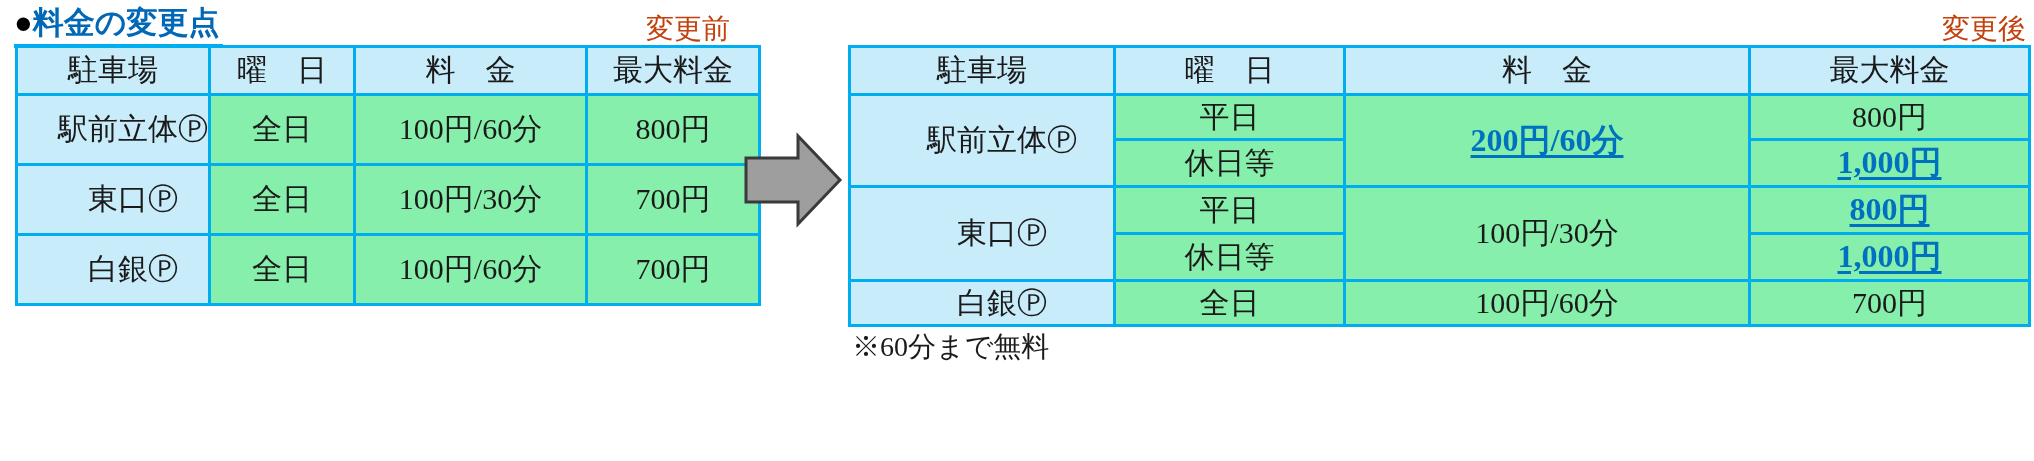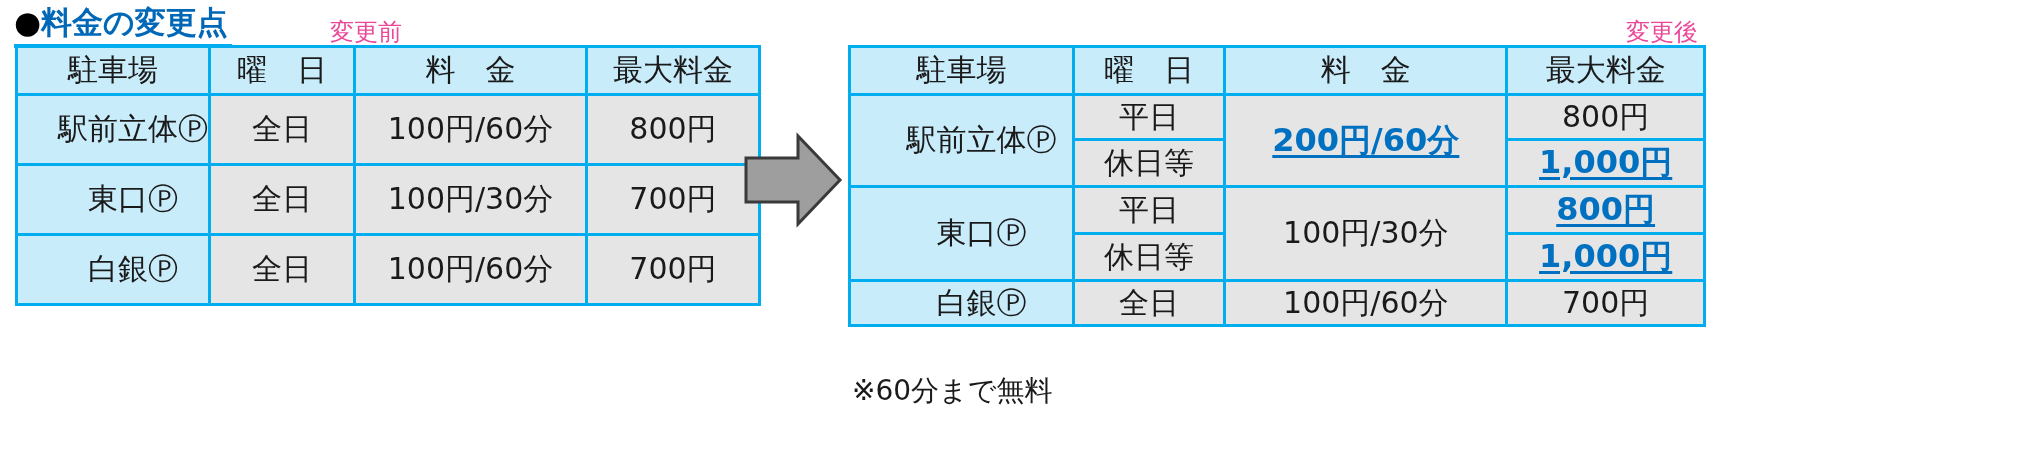--- a/index.html
+++ b/index.html
@@ -3,57 +3,58 @@
 <meta charset="utf-8">
 <style>
   * { margin: 0; padding: 0; box-sizing: border-box; }
   html, body { background: #ffffff; }
   body {
     font-family: "DejaVu Sans", "Liberation Sans", sans-serif;
     color: var(--text, #1a1a1a);
   }
   .page {
     position: relative;
-    width: 1706px;
+    width: 2034px;
     height: 461px;
     background: #ffffff;
     overflow: hidden;
+    font-family: Liberation Serif, serif;
   }
 
   
   .title {
     position: absolute;
     left: 14px;
     top: 5px;
     font-size: 31px;
     font-weight: bold;
     line-height: 1.15;
     padding: 0 4px 3px 0;
     border-bottom: 4px solid var(--table_border, #00AEEF);
     white-space: nowrap;
   }
   .title .bullet { color: #000000; }
   .title .title-text { color: var(--title_blue, #0068B7); }
 
   
   .corner-label {
     position: absolute;
-    top: 16px;
-    font-size: 24px;
-    color: #ec4899;
+    top: 10px;
+    font-size: 28px;
+    color: #c2410c;
     white-space: nowrap;
   }
   .label-before { right: 1304px; }
   .label-after  { right: 8px; }
 
   
   table {
     border-collapse: collapse;
     table-layout: fixed;
-    background: #e5e5e5;
+    background: #86efac;
   }
   th, td {
     border: 3px solid var(--table_border, #00AEEF);
     text-align: center;
     vertical-align: middle;
     font-size: 30px;
     font-weight: normal;
     padding: 0;
     overflow: hidden;
     white-space: nowrap;
@@ -88,21 +89,20 @@
   }
 
   
   .note {
     position: absolute;
     left: 852px;
     top: 328px;
     font-size: 28px;
     color: #1a1a1a;
     white-space: nowrap;
-    margin-top: 44px;
   }
 </style>
 </head>
 <body>
 
 <div class="page">
 
   <div class="title">
     <span class="bullet">●</span><span class="title-text">料金の変更点</span>
   </div>

